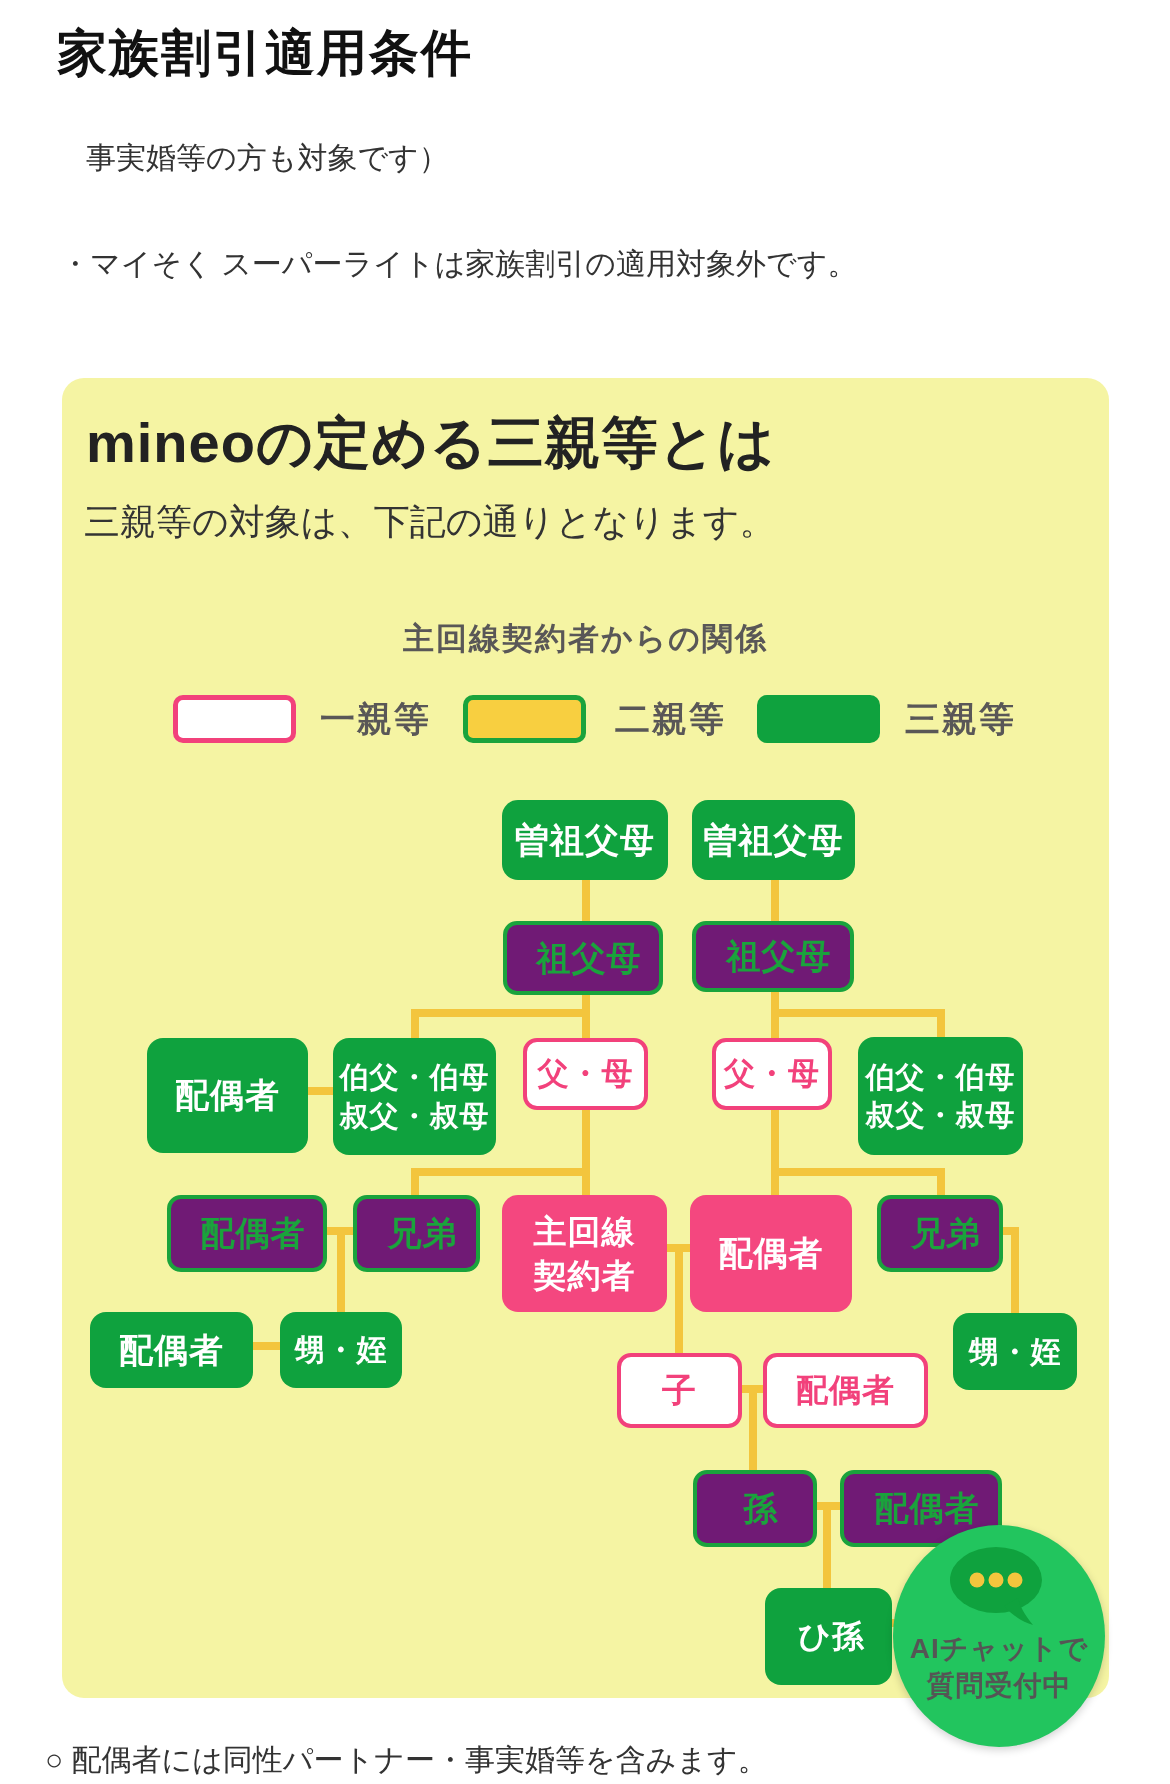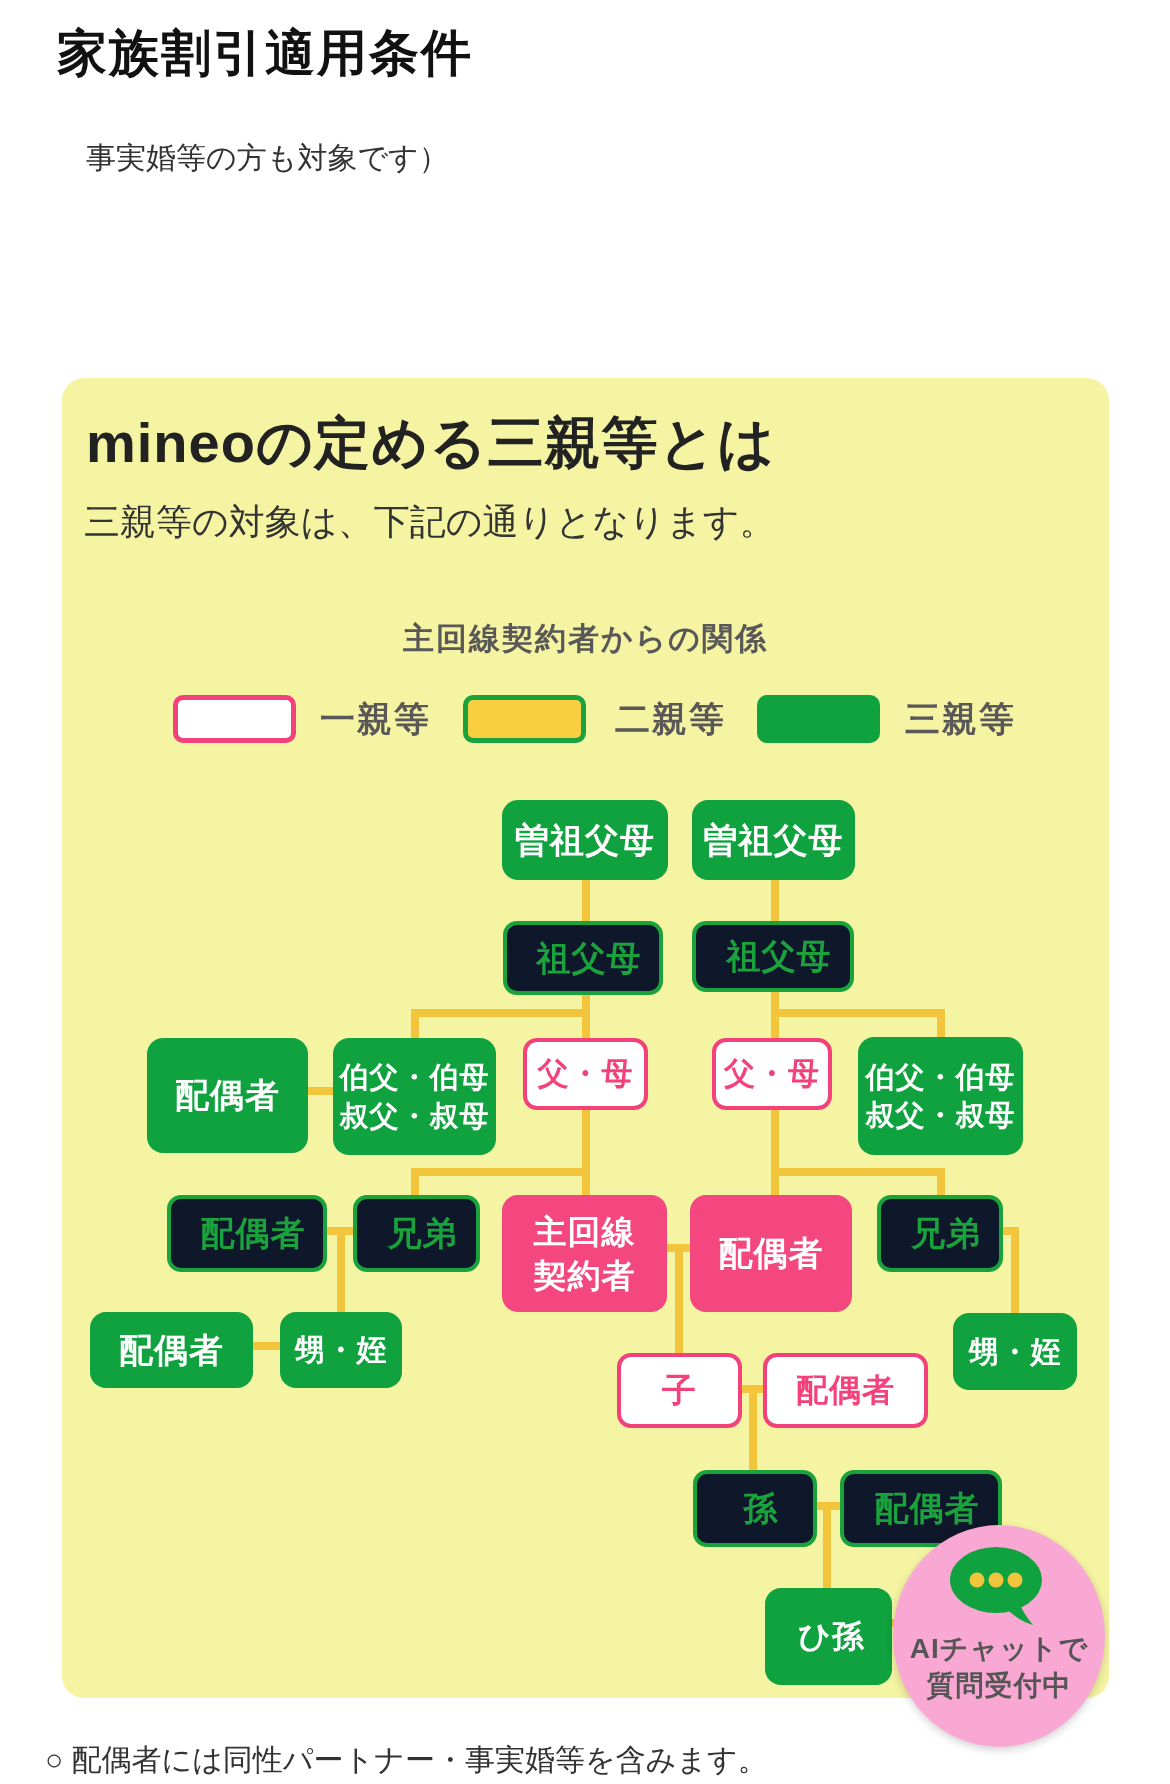--- a/index.html
+++ b/index.html
@@ -40,46 +40,49 @@
   #legend-label-3{left:843px;}
   
   #tree-layer{left:0;top:0;width:1170px;height:1784px;pointer-events:none;}
   .conn{position:absolute;background:#f3c53d;z-index:1;}
   .node{
     position:absolute;z-index:2;box-sizing:border-box;border-radius:16px;
     display:flex;flex-direction:column;align-items:center;justify-content:center;
     font-weight:800;letter-spacing:1px;line-height:1.32;text-align:left;
   }
   .node.green{background:#0fa23e;color:#ffffff;}
-  .node.yellow{background:#0f172a;border:4px solid #1aa33c;color:#1aa33c;border-radius:14px;padding-left:12px;}
+  .node.yellow{background:#701a75;border:4px solid #1aa33c;color:#1aa33c;border-radius:14px;padding-left:12px;}
   .node.white{background:#ffffff;border:4px solid #f2417b;color:#f2417b;border-radius:14px;}
   .node.pink{background:#f4477f;color:#ffffff;}
   
   #chat-widget{
     left:893px;top:1525px;width:212px;height:222px;border-radius:50%;
-    background:#f9a8d4;z-index:6;box-shadow:0 3px 8px rgba(0,0,0,.18);
+    background:#22c55e;z-index:6;box-shadow:0 3px 8px rgba(0,0,0,.18);
     display:flex;flex-direction:column;align-items:center;
     cursor:pointer;
   }
   #chat-icon{margin-top:21px;width:100px;height:84px;}
   .chat-line{font-size:28px;font-weight:800;color:#555555;line-height:37px;letter-spacing:1px;}
   
   #footnote{left:45px;top:1740px;font-size:30px;color:#333333;}
 </style>
 </head>
 <body>
 
 <div id="root">
 
   <div id="page-title" class="abs">家族割引適用条件</div>
 
   <div id="bullet-1" class="abs bullet">
     <span class="line2">事実婚等の方も対象です）</span>
   </div>
 
+  <div id="bullet-2" class="abs bullet">
+    <span class="line1">・マイそく スーパーライトは家族割引の適用対象外です。</span>
+  </div>
 
   <div id="card" class="abs">
     <div id="card-title" class="abs">mineoの定める三親等とは</div>
     <div id="card-subtitle" class="abs">三親等の対象は、下記の通りとなります。</div>
     <div id="diagram-title" class="abs">主回線契約者からの関係</div>
 
     <div id="legend-swatch-1" class="legend-swatch"></div>
     <div id="legend-label-1" class="legend-label">一親等</div>
     <div id="legend-swatch-2" class="legend-swatch"></div>
     <div id="legend-label-2" class="legend-label">二親等</div>

